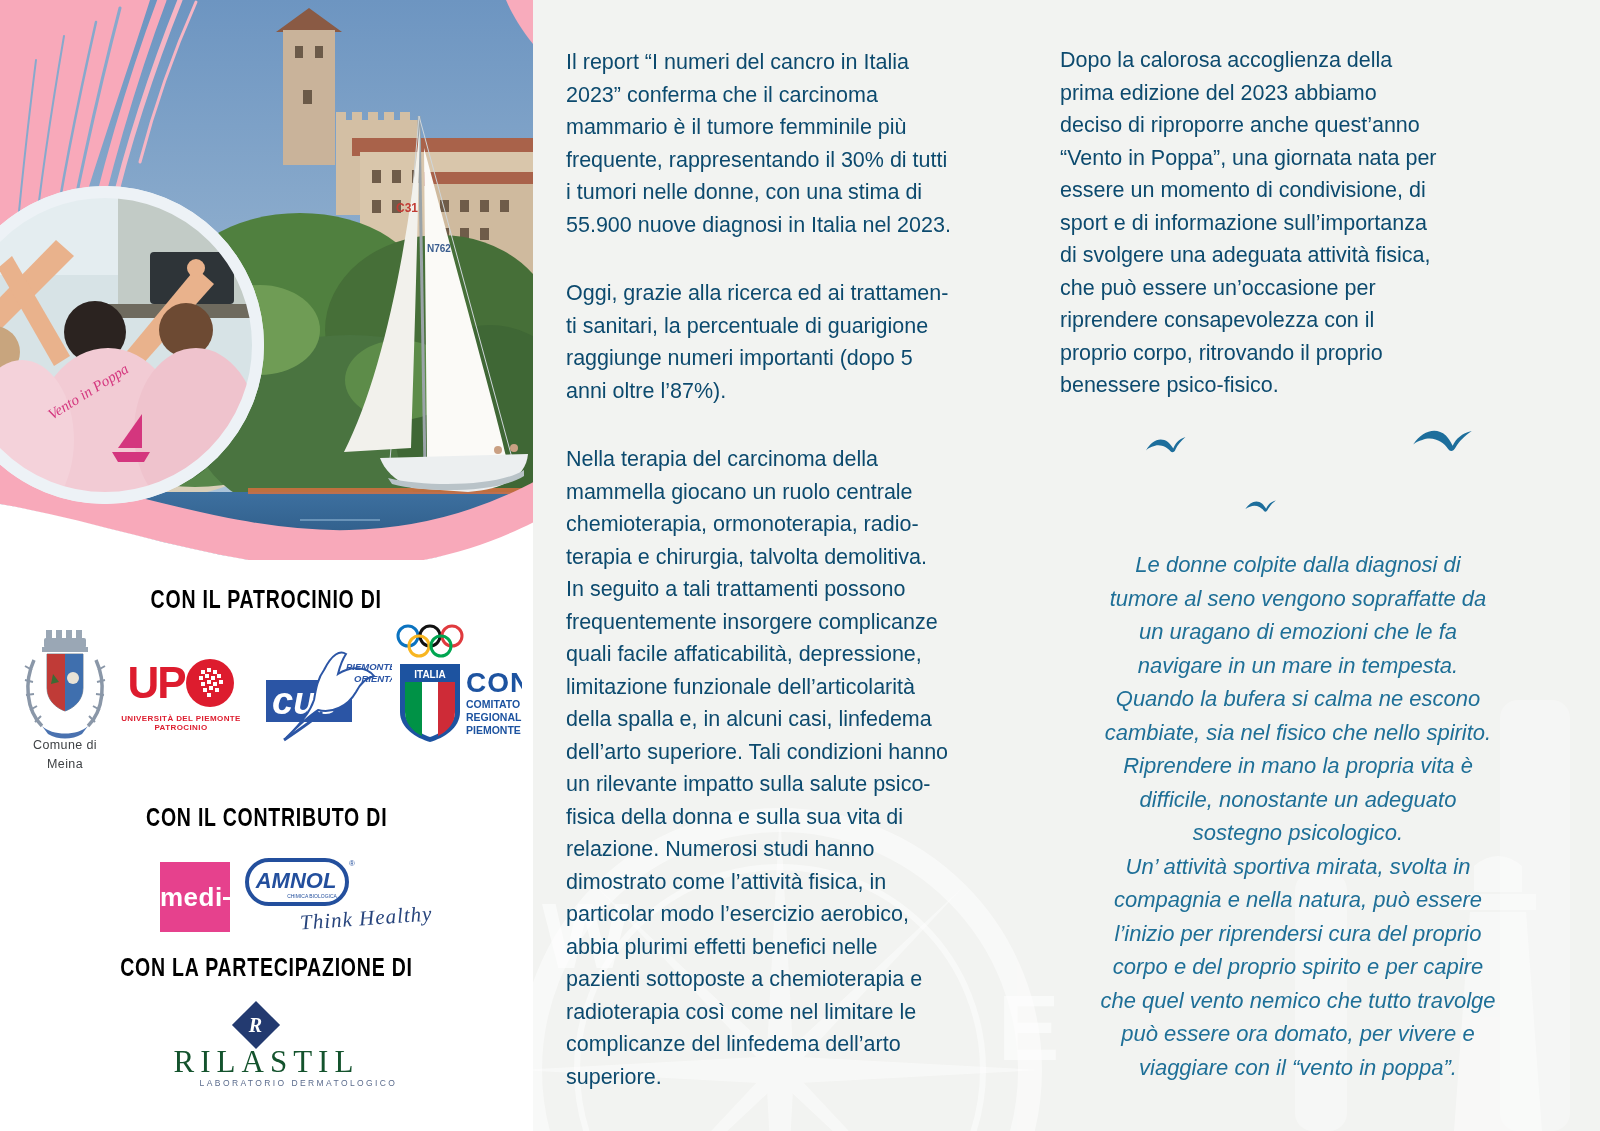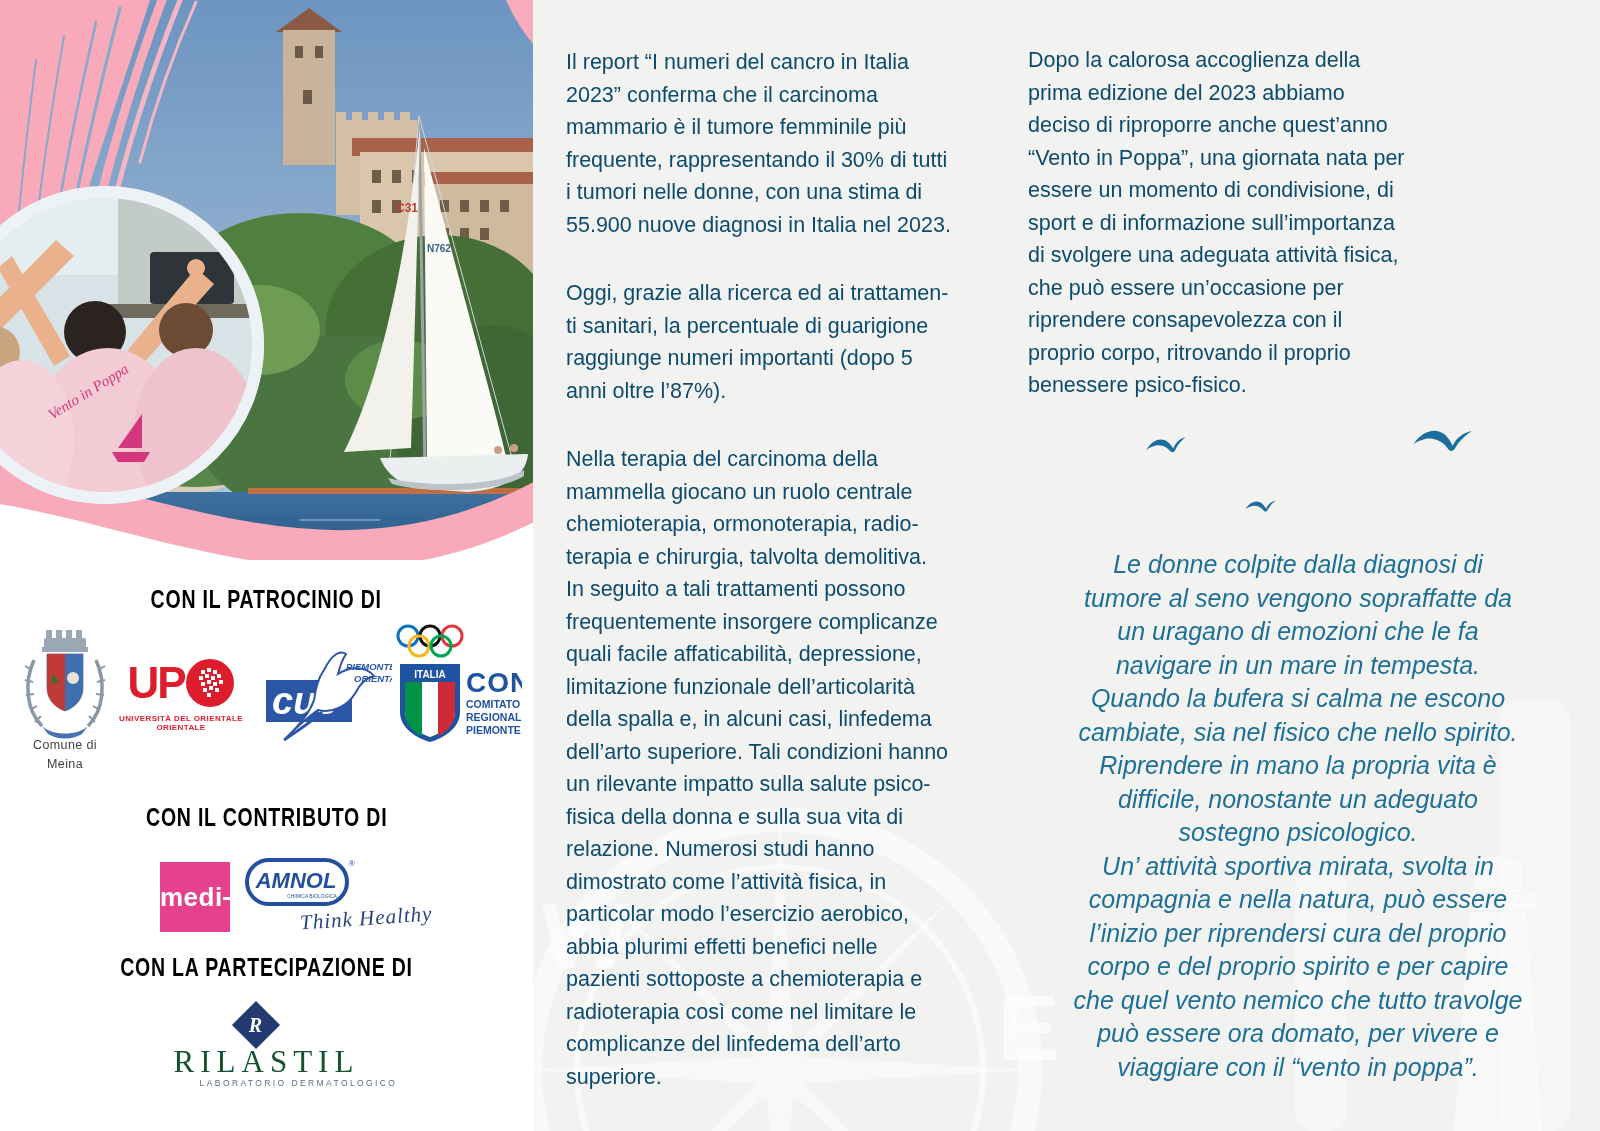--- a/index.html
+++ b/index.html
@@ -25,21 +25,21 @@
                  text-align:center;white-space:nowrap;}
   .rilastil-sub{font-size:8.5px;color:#5a6b8c;letter-spacing:2.4px;text-align:center;padding-left:32px;}
   .diamond{width:34px;height:34px;background:#233a70;transform:rotate(45deg);display:flex;
            align-items:center;justify-content:center;}
   .diamond i{transform:rotate(-45deg);color:#fff;font-family:"Liberation Serif",serif;
              font-size:20px;font-style:italic;font-weight:700;}
   
   .lines{white-space:pre-line;}
   .body-col{color:#0c4a6e;font-size:21.5px;line-height:32.5px;}
   .body-col p{margin:0 0 36px 0;}
-  .italic-block{color:#1e6f97;font-size:25px;line-height:33.5px;font-style:italic;text-align:center;}
+  .italic-block{color:#1e6f97;font-size:22px;line-height:33.5px;font-style:italic;text-align:center;}
   .gull{color:#1d6e9c;}
   
   .wm{pointer-events:none;}
   .band{background:#ffffff;border-radius:18px;}
 </style>
 </head>
 <body>
 
 <div class="canvas">
 
@@ -273,21 +273,21 @@
             <rect x="22" y="22" width="4" height="4"></rect>
               <rect x="28" y="24" width="4" height="4"></rect>
             <rect x="34" y="22" width="4" height="4"></rect>
               <rect x="18" y="30" width="4" height="4"></rect>
             <rect x="24" y="28" width="4" height="4"></rect>
               <rect x="30" y="30" width="4" height="4"></rect>
             <rect x="22" y="35" width="4" height="4"></rect>
           </g>
         </svg>
       </div>
-      <div style="color:#dd1c2e;font-size:8px;letter-spacing:.4px;text-align:center;margin-top:6px;font-weight:700;">UNIVERSITÀ DEL ORIENTALE ORIENTALE</div>
+      <div style="color:#dd1c2e;font-size:8px;letter-spacing:.4px;text-align:center;margin-top:6px;font-weight:700;">UNIVERSITÀ DEL PIEMONTE PATROCINIO</div>
     </div>
 
     <svg class="abs" style="left:262px;top:640px;" width="130" height="110" viewBox="0 0 130 110">
       <rect x="4" y="40" width="86" height="42" fill="#2b55a5"></rect>
       <text x="10" y="74" font-size="38" font-weight="800" font-style="italic" fill="#ffffff">cus</text>
       <g fill="#ffffff" stroke="#2b55a5" stroke-width="2">
         <path d="M62,30 C70,14 78,10 84,14 C80,20 78,26 76,34 C88,26 104,26 112,36 C104,38 98,44 94,52 C86,66 70,74 56,70 C44,78 34,88 24,98 C40,82 48,72 52,60 C54,48 56,38 62,30 Z"></path>
       </g>
       <path d="M22,100 C40,88 52,80 60,72" stroke="#2b55a5" stroke-width="3" fill="none"></path>
       <g fill="#2b55a5" font-size="9.5" font-style="italic" font-weight="700">
@@ -374,21 +374,21 @@
 relazione. Numerosi studi hanno
 dimostrato come l’attività fisica, in
 particolar modo l’esercizio aerobico,
 abbia plurimi effetti benefici nelle
 pazienti sottoposte a chemioterapia e
 radioterapia così come nel limitare le
 complicanze del linfedema dell’arto
 superiore.</p>
   </div>
 
-  <div class="abs body-col" style="left:1028px;top:44px;width:452px;">
+  <div class="abs body-col" style="left:1060px;top:44px;width:452px;">
     <p class="lines">Dopo la calorosa accoglienza della
 prima edizione del 2023 abbiamo
 deciso di riproporre anche quest’anno
 “Vento in Poppa”, una giornata nata per
 essere un momento di condivisione, di
 sport e di informazione sull’importanza
 di svolgere una adeguata attività fisica,
 che può essere un’occasione per
 riprendere consapevolezza con il
 proprio corpo, ritrovando il proprio

